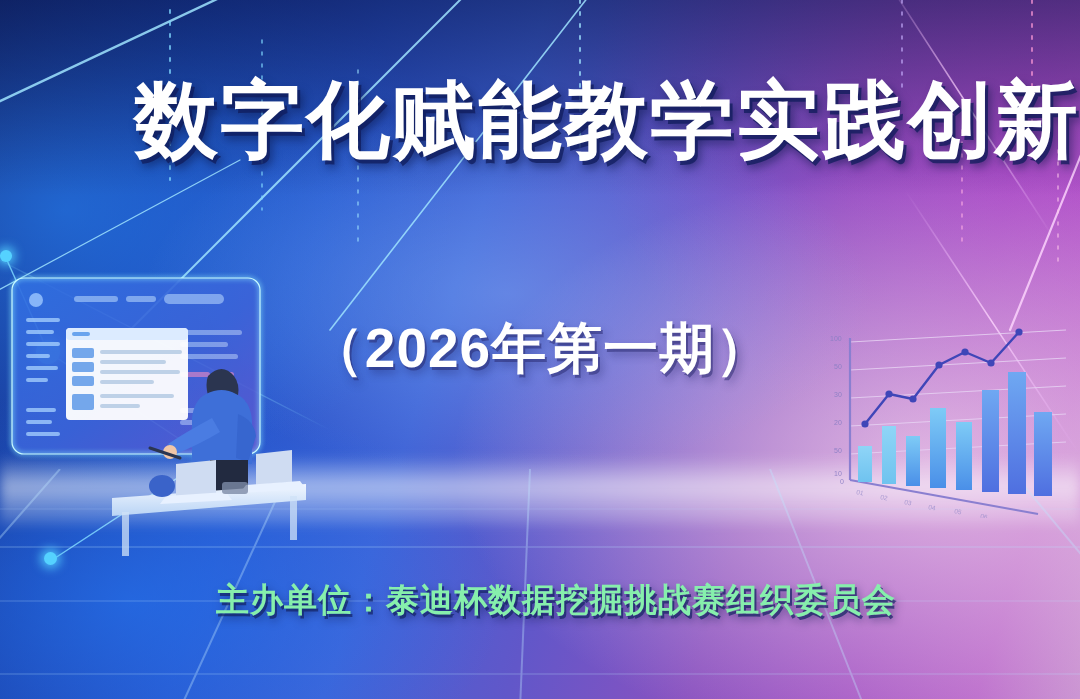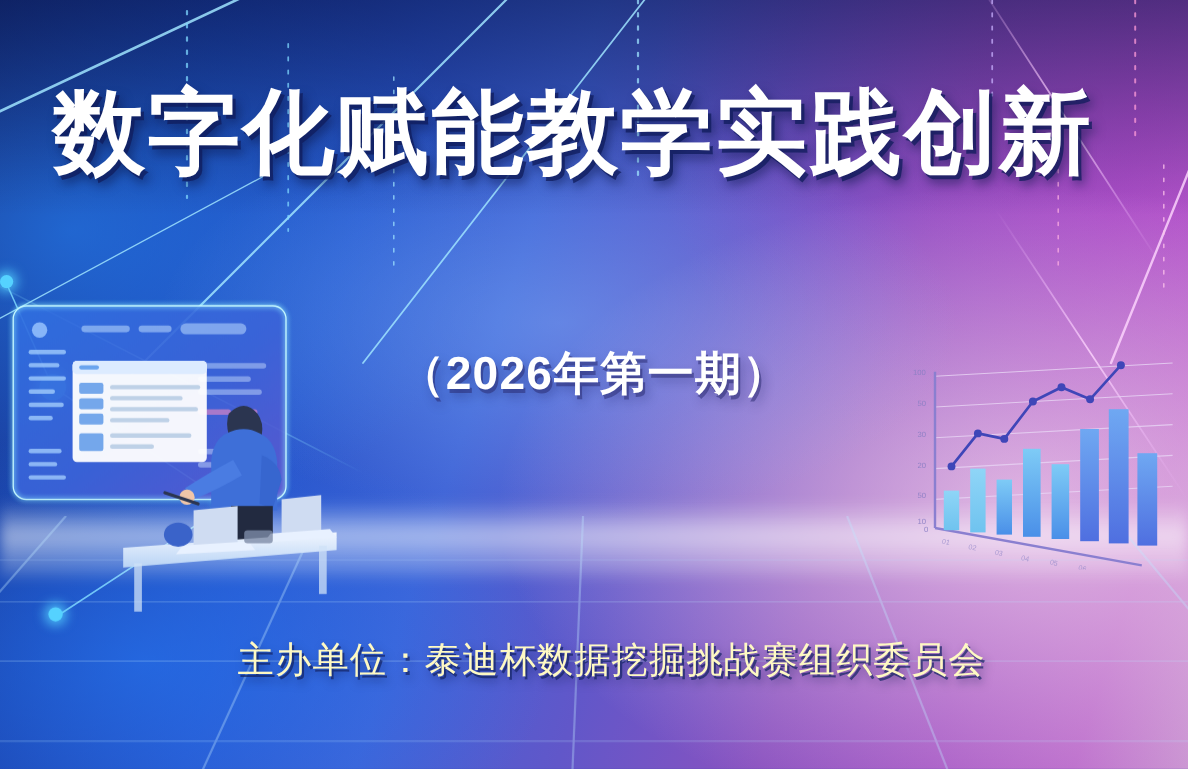--- a/index.html
+++ b/index.html
@@ -47,41 +47,41 @@
     background:linear-gradient(180deg,rgba(255,255,255,0) 0%,rgba(255,255,255,.55) 45%,rgba(255,255,255,.12) 100%);
     filter:blur(6px);
   }
   
   .floor{
     position:absolute;left:-25%;right:-25%;bottom:-10px;height:240px;
     opacity:.65;
   }
   
   .title-wrap{
-    position:absolute;left:0;right:0;top:78px;text-align:left;z-index:8;padding-left:48px;
+    position:absolute;left:0;right:0;top:78px;text-align:right;z-index:8;padding-left:48px;
   }
   .t-line{
     color:#ffffff;
     font-weight:700;
     line-height:1.02;
     letter-spacing:2px;
     text-shadow:
        3px 4px 0 rgba(16,28,92,.75),
        5px 7px 10px rgba(10,20,70,.55);
   }
   #title-line-1{font-size:84px;}
   #title-line-2{font-size:84px;margin-top:10px;}
   .subtitle{
     position:absolute;left:0;right:0;top:312px;text-align:center;z-index:8;
-    color:#ffffff;font-size:42px;font-weight:700;letter-spacing:1px;
+    color:#ffffff;font-size:55px;font-weight:700;letter-spacing:1px;
     text-shadow:2px 3px 0 rgba(40,40,110,.5),4px 6px 10px rgba(20,20,80,.35);
   }
   .organizer{
     position:absolute;left:0;right:0;top:578px;text-align:center;z-index:8;
-    color:#fef9c3;font-size:33px;font-weight:400;letter-spacing:1px;
+    color:#86efac;font-size:33px;font-weight:700;letter-spacing:1px;
     text-shadow:2px 3px 0 rgba(20,35,100,.70),3px 5px 9px rgba(10,20,70,.5);
     margin-left:32px;
   }
   
   .illus-left{position:absolute;left:-6px;top:268px;width:330px;height:290px;z-index:5;}
   .illus-chart{position:absolute;left:822px;top:318px;width:250px;height:200px;z-index:5;}
   .node-dot{position:absolute;border-radius:50%;background:#55d2ff;
     box-shadow:0 0 10px 4px rgba(85,210,255,.75);z-index:4;}
 </style>
 </head>

